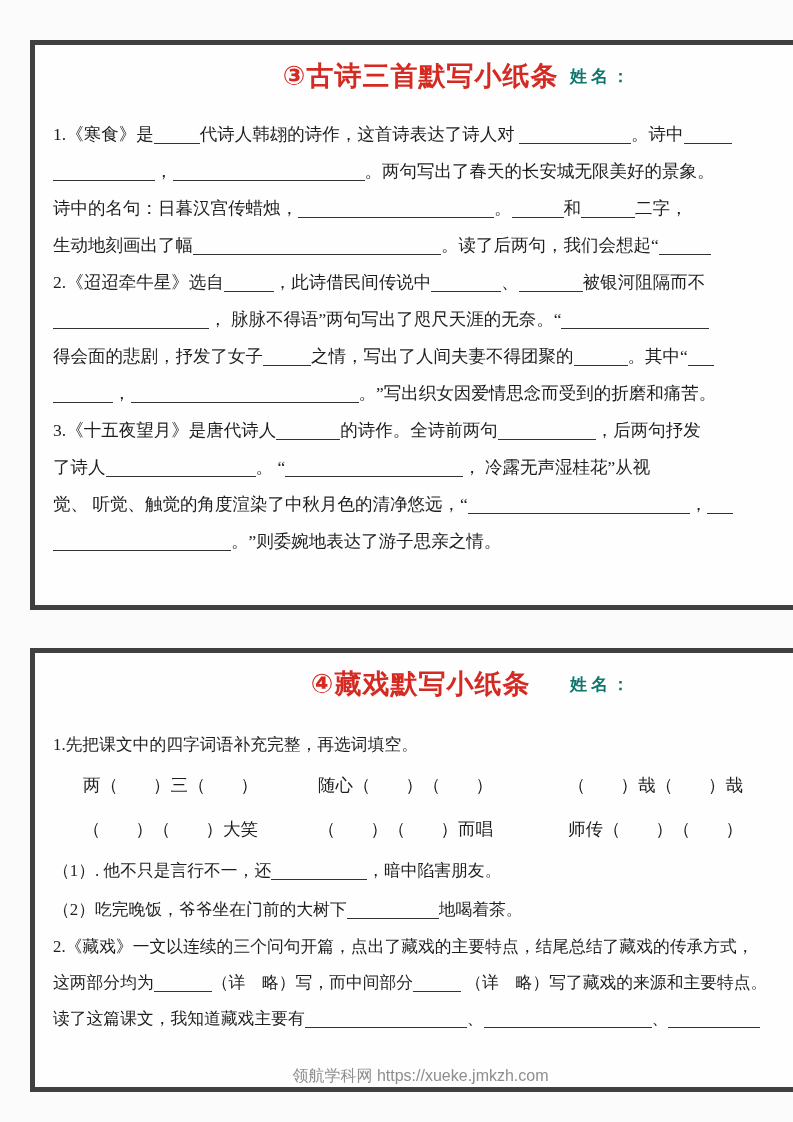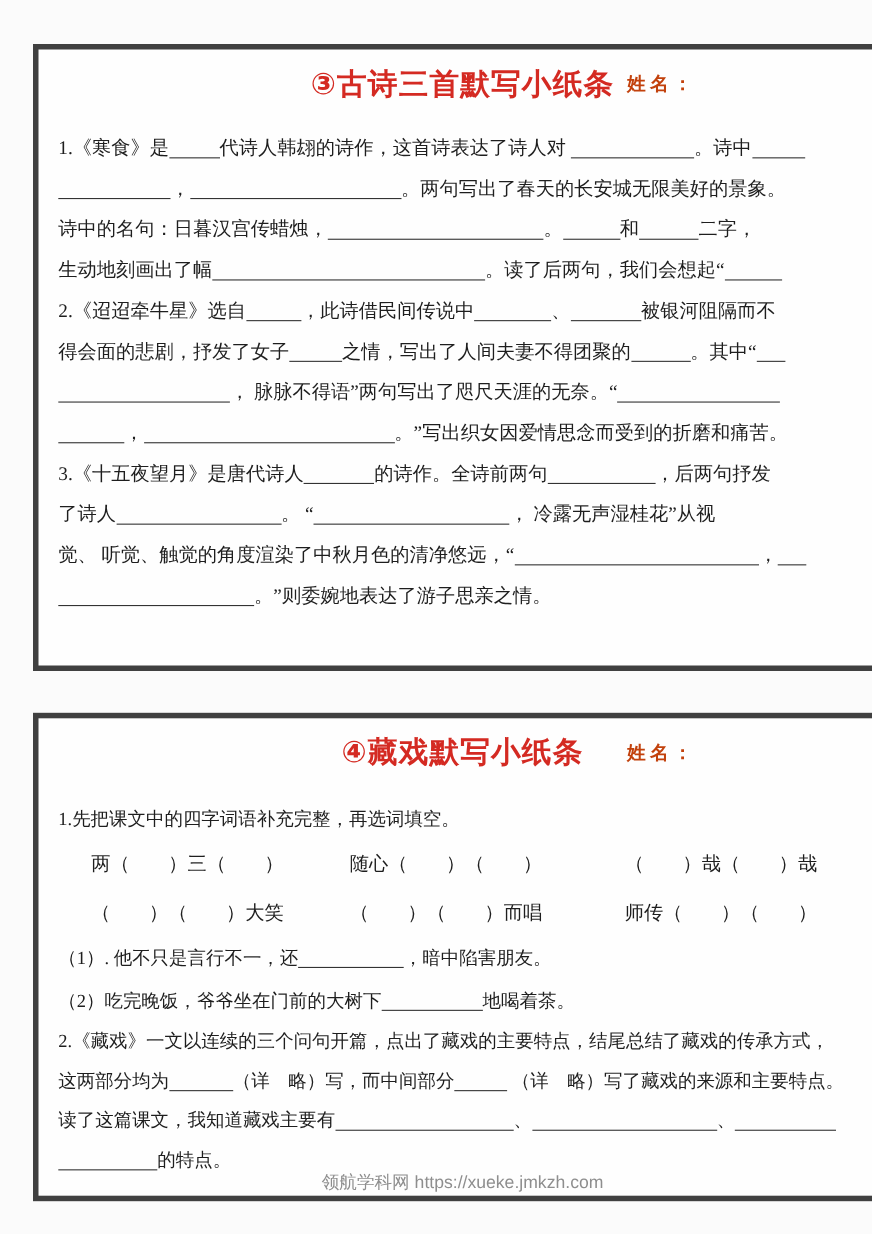--- a/index.html
+++ b/index.html
@@ -38,21 +38,21 @@
     line-height:36px;
   }
   .name-label{
     position:absolute;
     left:535px;
     top:7px;
     font-family:"Liberation Sans","DejaVu Sans",sans-serif;
     font-weight:600;
     font-size:17px;
     letter-spacing:4px;
-    color:#c2410c;
+    color:#0f766e;
   }
   .card-body{margin:22px 13px 0 18px;}
   .card2 .card-body{margin-top:24px;}
   .line{
     line-height:37px;
     height:37px;
     white-space:nowrap;
     font-size:17.5px;
   }
   .card2 .line{font-size:16.8px;}
@@ -91,22 +91,22 @@
   <div class="title-row">
     <span class="card-title">③古诗三首默写小纸条</span>
     <span class="name-label">姓名：</span>
   </div>
   <div class="card-body">
       <div class="line"><span>1.《寒食》是</span><span class="blank" style="width: 46px;"></span><span>代诗人韩翃的诗作，这首诗表达了诗人对 </span><span class="blank" style="width: 112px;"></span><span>。诗中</span><span class="blank" style="width: 48px;"></span></div>
       <div class="line"><span class="blank" style="width: 102px;"></span><span>，</span><span class="blank" style="width: 192px;"></span><span>。两句写出了春天的长安城无限美好的景象。</span></div>
       <div class="line"><span>诗中的名句：日暮汉宫传蜡烛，</span><span class="blank" style="width: 196px;"></span><span>。</span><span class="blank" style="width: 52px;"></span><span>和</span><span class="blank" style="width: 54px;"></span><span>二字，</span></div>
       <div class="line"><span>生动地刻画出了幅</span><span class="blank" style="width: 248px;"></span><span>。读了后两句，我们会想起“</span><span class="blank" style="width: 52px;"></span></div>
       <div class="line"><span>2.《迢迢牵牛星》选自</span><span class="blank" style="width: 50px;"></span><span>，此诗借民间传说中</span><span class="blank" style="width: 70px;"></span><span>、</span><span class="blank" style="width: 64px;"></span><span>被银河阻隔而不</span></div>
+      <div class="line"><span class="blank" style="width: 156px;"></span><span>， 脉脉不得语”两句写出了咫尺天涯的无奈。“</span><span class="blank" style="width: 148px;"></span></div>
       <div class="line"><span>得会面的悲剧，抒发了女子</span><span class="blank" style="width: 48px;"></span><span>之情，写出了人间夫妻不得团聚的</span><span class="blank" style="width: 54px;"></span><span>。其中“</span><span class="blank" style="width: 26px;"></span></div>
-      <div class="line"><span class="blank" style="width: 156px;"></span><span>， 脉脉不得语”两句写出了咫尺天涯的无奈。“</span><span class="blank" style="width: 148px;"></span></div>
       <div class="line"><span class="blank" style="width: 60px;"></span><span>，</span><span class="blank" style="width: 228px;"></span><span>。”写出织女因爱情思念而受到的折磨和痛苦。</span></div>
       <div class="line"><span>3.《十五夜望月》是唐代诗人</span><span class="blank" style="width: 64px;"></span><span>的诗作。全诗前两句</span><span class="blank" style="width: 98px;"></span><span>，后两句抒发</span></div>
       <div class="line"><span>了诗人</span><span class="blank" style="width: 150px;"></span><span>。 “</span><span class="blank" style="width: 178px;"></span><span>， 冷露无声湿桂花”从视</span></div>
       <div class="line"><span>觉、 听觉、触觉的角度渲染了中秋月色的清净悠远，“</span><span class="blank" style="width: 222px;"></span><span>，</span><span class="blank" style="width: 26px;"></span></div>
       <div class="line"><span class="blank" style="width: 178px;"></span><span>。”则委婉地表达了游子思亲之情。</span></div>
     </div>
 </div>
 
 <div class="card card2">
   <div class="title-row">
@@ -128,17 +128,16 @@
         <span>师传（　　）（　　）</span>
       </div>
     <div class="sub">
         <div class="line"><span>（1）. 他不只是言行不一，还</span><span class="blank" style="width: 96px;"></span><span>，暗中陷害朋友。</span></div>
         <div class="line"><span>（2）吃完晚饭，爷爷坐在门前的大树下</span><span class="blank" style="width: 92px;"></span><span>地喝着茶。</span></div>
       </div>
     <div class="q2">
         <div class="line"><span>2.《藏戏》一文以连续的三个问句开篇，点出了藏戏的主要特点，结尾总结了藏戏的传承方式，</span></div>
         <div class="line"><span>这两部分均为</span><span class="blank" style="width: 58px;"></span><span>（详　略）写，而中间部分</span><span class="blank" style="width: 48px;"></span><span> （详　略）写了藏戏的来源和主要特点。</span></div>
         <div class="line"><span>读了这篇课文，我知道藏戏主要有</span><span class="blank" style="width: 162px;"></span><span>、</span><span class="blank" style="width: 168px;"></span><span>、</span><span class="blank" style="width: 92px;"></span></div>
-        <div class="line"><span class="blank" style="width: 90px;"></span><span>的特点。</span></div>
       </div>
   </div>
   <div class="watermark">领航学科网 https://xueke.jmkzh.com</div>
 </div>
 
 </body></html>

